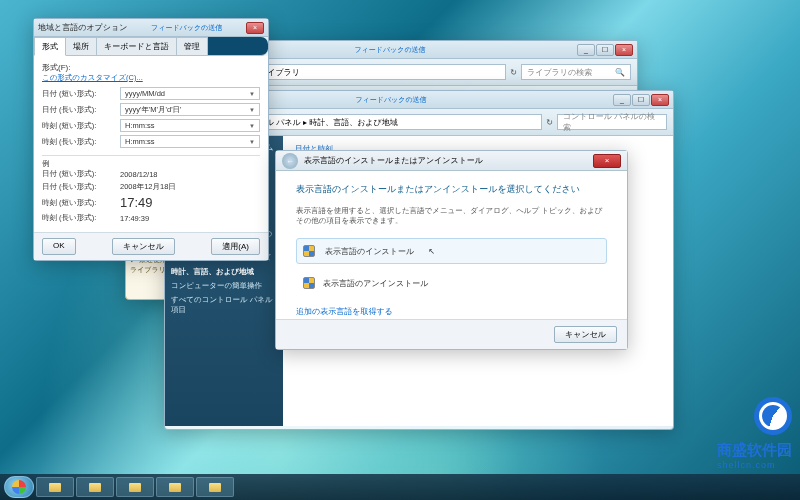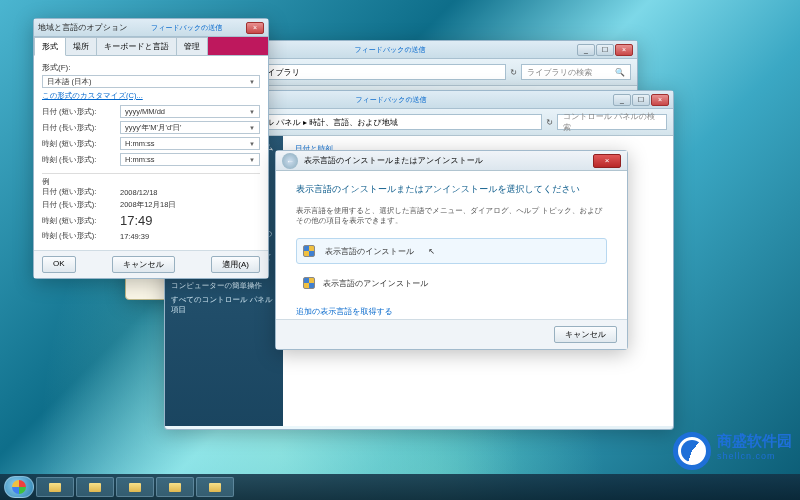--- a/index.html
+++ b/index.html
@@ -7,21 +7,21 @@
 .aurora { position: absolute; inset: 0; background: radial-gradient(ellipse 400px 600px at 35% 90%, rgba(180,255,230,0.5), transparent 60%), radial-gradient(ellipse 300px 500px at 55% 100%, rgba(120,230,200,0.4), transparent 55%); }
 
 .window { position: absolute; background: rgba(240,248,252,0.95); border: 1px solid rgba(100,140,170,0.6); border-radius: 4px; box-shadow: 0 4px 20px rgba(0,0,0,0.25); }
 .titlebar { height: 18px; background: linear-gradient(#dfecf5,#c9dde8); border-bottom: 1px solid #a8c0d0; display: flex; align-items: center; justify-content: space-between; padding: 0 4px; font-size: 8px; color: #222; }
 .winbtns { display: flex; gap: 1px; }
 .winbtn { width: 18px; height: 12px; background: linear-gradient(#e8f0f6,#c4d6e2); border: 1px solid #98b0c0; border-radius: 2px; font-size: 7px; display: flex; align-items: center; justify-content: center; cursor: pointer; }
 .winbtn.close { background: linear-gradient(#e89090,#c84848); border-color: #a03030; color: #fff; }
 
 
 #win-region { top: 18px; left: 33px; width: 236px; z-index: 50; }
-.tabs { display: flex; background: #be185d; border-bottom: 1px solid #b0c4d0; font-size: 8px; }
+.tabs { display: flex; background: #0c4a6e; border-bottom: 1px solid #b0c4d0; font-size: 8px; border-radius: 7px; }
 .tab { padding: 3px 7px; border: 1px solid #b0c4d0; border-bottom: none; margin-right: -1px; background: #e4ecf2; cursor: pointer; }
 .tab.active { background: #fff; border-bottom: 1px solid #fff; margin-bottom: -1px; }
 .region-body { padding: 6px 8px; background: #fff; font-size: 8px; color: #333; }
 .field-row { display: flex; align-items: center; margin-bottom: 3px; }
 .field-label { width: 78px; color: #333; font-size: 7.5px; }
 .field-val { flex: 1; border: 1px solid #b8c8d4; background: #fff; padding: 1px 4px; height: 13px; display: flex; align-items: center; justify-content: space-between; font-size: 7.5px; }
 .dd-arrow { font-size: 6px; color: #666; }
 .region-link { color: #0066cc; font-size: 7.5px; text-decoration: underline; cursor: pointer; }
 .dlg-btns { display: flex; justify-content: space-between; gap: 4px; padding: 5px 8px; background: #f0f4f8; border-top: 1px solid #d0dce4; }
 .btn { padding: 2px 10px; font-size: 8px; background: linear-gradient(#fafcfe,#e0e8ee); border: 1px solid #98b0c0; border-radius: 2px; cursor: pointer; }
@@ -59,21 +59,21 @@
 #win-lib { top: 250px; left: 125px; width: 60px; height: 50px; z-index: 20; background: #fbf7e8; border: 1px solid #c0b888; }
 
 
 .taskbar { position: absolute; bottom: 0; left: 0; right: 0; height: 26px; background: linear-gradient(rgba(20,50,70,0.85), rgba(10,35,50,0.9)); display: flex; align-items: center; padding: 0 4px; gap: 2px; z-index: 100; }
 .start { width: 30px; height: 22px; background: radial-gradient(circle at 40% 40%, #8ed0f0, #2a80b0); border-radius: 11px; border: 1px solid rgba(255,255,255,0.3); cursor: pointer; display: flex; align-items: center; justify-content: center; }
 .orb { width: 14px; height: 14px; border-radius: 50%; background: conic-gradient(#f04040 0 25%, #40c040 25% 50%, #4080f0 50% 75%, #f0c040 75%); }
 .tb-item { width: 38px; height: 20px; background: rgba(120,180,210,0.3); border: 1px solid rgba(180,220,240,0.3); border-radius: 2px; cursor: pointer; display: flex; align-items: center; justify-content: center; }
 .tb-folder { width: 12px; height: 9px; background: linear-gradient(#f8e088,#e0b850); border-radius: 1px; }
 
 
-.wm { position: absolute; right: 8px; bottom: 30px; display: flex; align-items: flex-start; gap: 6px; z-index: 200; }
+.wm { position: absolute; right: 8px; bottom: 30px; display: flex; align-items: flex-end; gap: 6px; z-index: 200; flex-direction: column; }
 .wm-logo { width: 38px; height: 38px; border-radius: 50%; border: 5px solid #1e6fd8; background: #fff; position: relative; }
 .wm-logo::after { content: ""; position: absolute; inset: 3px; border-radius: 50%; background: conic-gradient(from 200deg, #1e6fd8 0 55%, transparent 55%); }
 .wm-txt { color: #1e6fd8; font-size: 15px; font-weight: bold; }
 .wm-sub { color: #1e6fd8; font-size: 9px; letter-spacing: 1px; }
 </style>
 </head>
 <body>
 <div class="aurora"></div>
 
 <div id="win-lib" class="window">
@@ -161,24 +161,20 @@
     </div>
   </div>
   <div class="tabs">
     <div class="tab active">形式</div>
     <div class="tab">場所</div>
     <div class="tab">キーボードと言語</div>
     <div class="tab">管理</div>
   </div>
   <div class="region-body">
     <div>形式(F):</div>
-    <div class="field-val" style="margin:2px 0 3px">
-      <span>日本語 (日本)</span>
-        <span class="dd-arrow">▼</span>
-    </div>
     <div class="region-link">この形式のカスタマイズ(C)...</div>
     <div style="height:4px"></div>
     <div id="region-rows">
         <div class="field-row">
           <div class="field-label">日付 (短い形式):</div>
           <div class="field-val">
             <span>yyyy/MM/dd</span>
             <span class="dd-arrow">▼</span>
           </div>
         </div>

